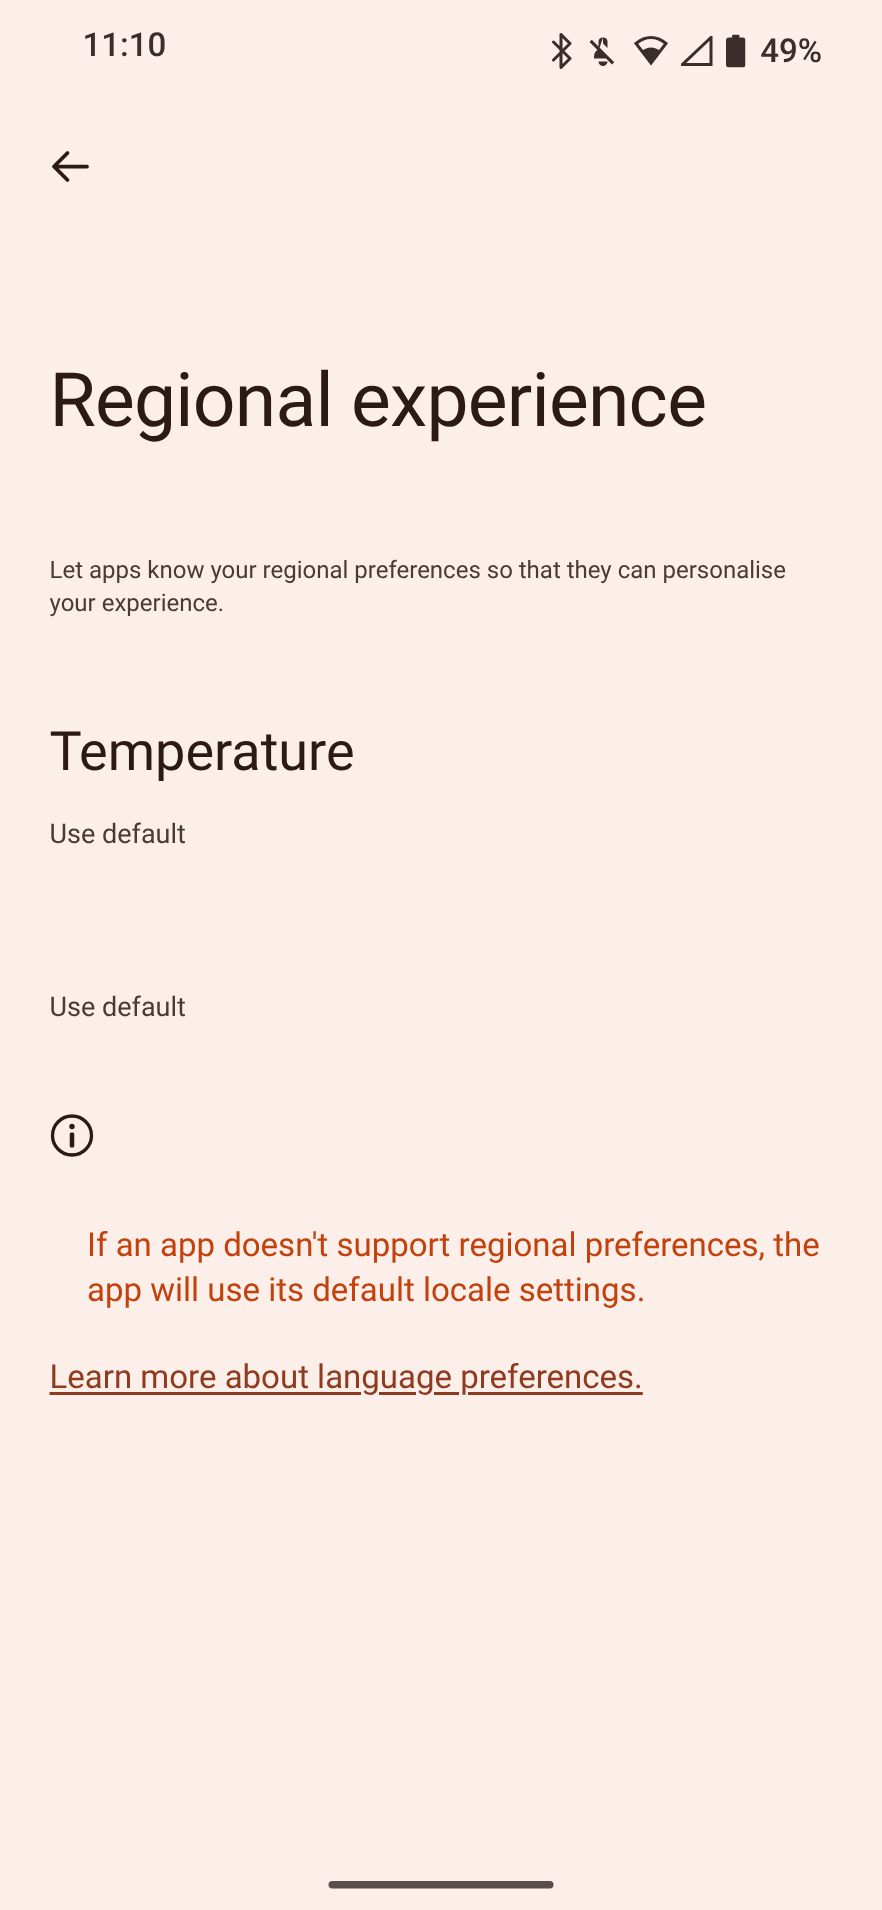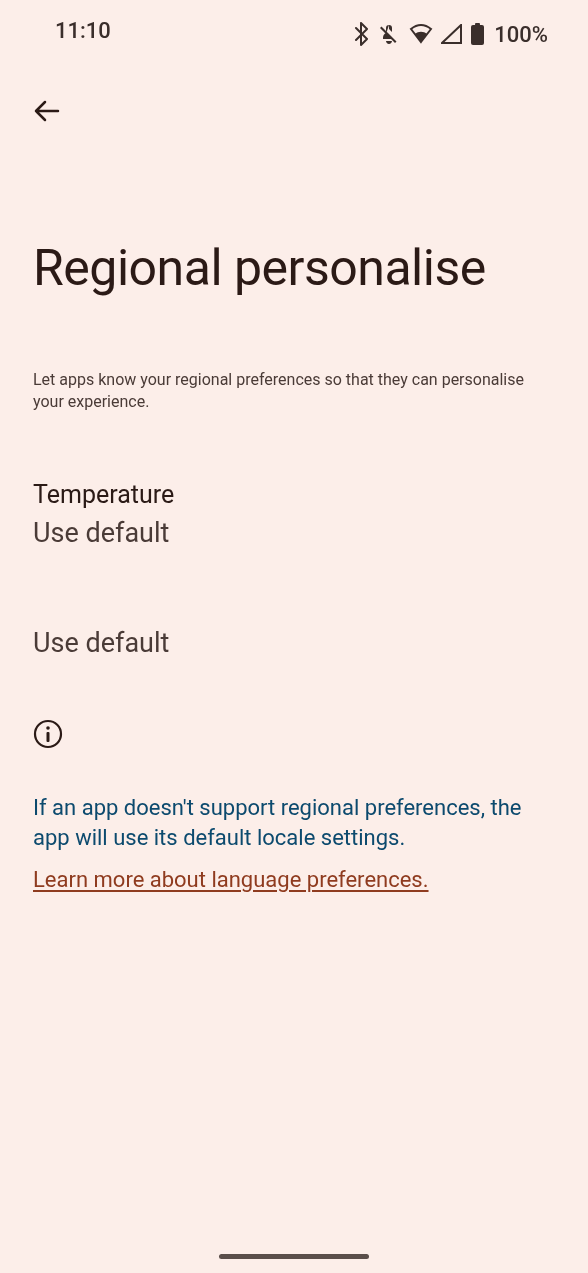--- a/index.html
+++ b/index.html
@@ -70,48 +70,49 @@
       padding: 20px 0;
       cursor: pointer;
     }
     .setting-item.first {
       margin-top: 48px;
     }
     .setting-item.second {
       margin-top: 30px;
     }
     .setting-label {
-      font-size: 25px;
+      font-size: 36px;
       font-weight: 400;
       color: #2b1a16;
     }
     .setting-value {
-      font-size: 27px;
+      font-size: 18px;
       color: #4a3b37;
-      margin-top: 8px;
+      margin-top: 24px;
     }
     .info-section {
       margin: 40px 33px 0 33px;
     }
     .info-icon-wrapper {
       margin-bottom: 40px;
     }
     .info-text {
       font-size: 22px;
-      color: #0c4a6e;
+      color: #c2410c;
       line-height: 1.35;
+      margin-left: 25px;
     }
     .learn-more {
       display: inline-block;
       font-size: 22px;
       color: #8f3b1f;
       text-decoration: underline;
       text-decoration-thickness: 1.5px;
       text-underline-offset: 3px;
-      margin-top: 14px;
+      margin-top: 30px;
       cursor: pointer;
     }
     .nav-handle {
       position: absolute;
       bottom: 14px;
       left: 50%;
       transform: translateX(-50%);
       width: 150px;
       height: 5px;
       background: #5a4e4a;
@@ -144,33 +145,33 @@
       <svg width="22" height="20" viewBox="0 0 22 20" fill="none">
         <path d="M1 19 L20 19 L20 1 Z" stroke="#3a2e2b" stroke-width="2" fill="none"></path>
       </svg>
     </span>
     <span>
       <svg width="13" height="22" viewBox="0 0 13 22" fill="#3a2e2b">
         <rect x="4" y="0" width="5" height="2.5" rx="1"></rect>
         <rect x="0" y="2" width="13" height="20" rx="2"></rect>
       </svg>
     </span>
-    <span class="battery-text">100%</span>
+    <span class="battery-text">49%</span>
   </div>
 </div>
 
 <button class="back-button">
   <span>
     <svg width="30" height="30" viewBox="0 0 30 30" fill="none">
       <path d="M26 15 L4 15 M4 15 L13 6 M4 15 L13 24" stroke="#2b1a16" stroke-width="2.5" stroke-linecap="round" stroke-linejoin="round"></path>
     </svg>
   </span>
 </button>
 
-<h1 class="page-title">Regional personalise</h1>
+<h1 class="page-title">Regional experience</h1>
 
 <p class="description">Let apps know your regional preferences so that they can personalise your experience.</p>
 
 <div class="setting-item first">
   <div class="setting-label">Temperature</div>
   <div class="setting-value">Use default</div>
 </div>
 
 <div class="setting-item second">
   <div class="setting-value">Use default</div>

